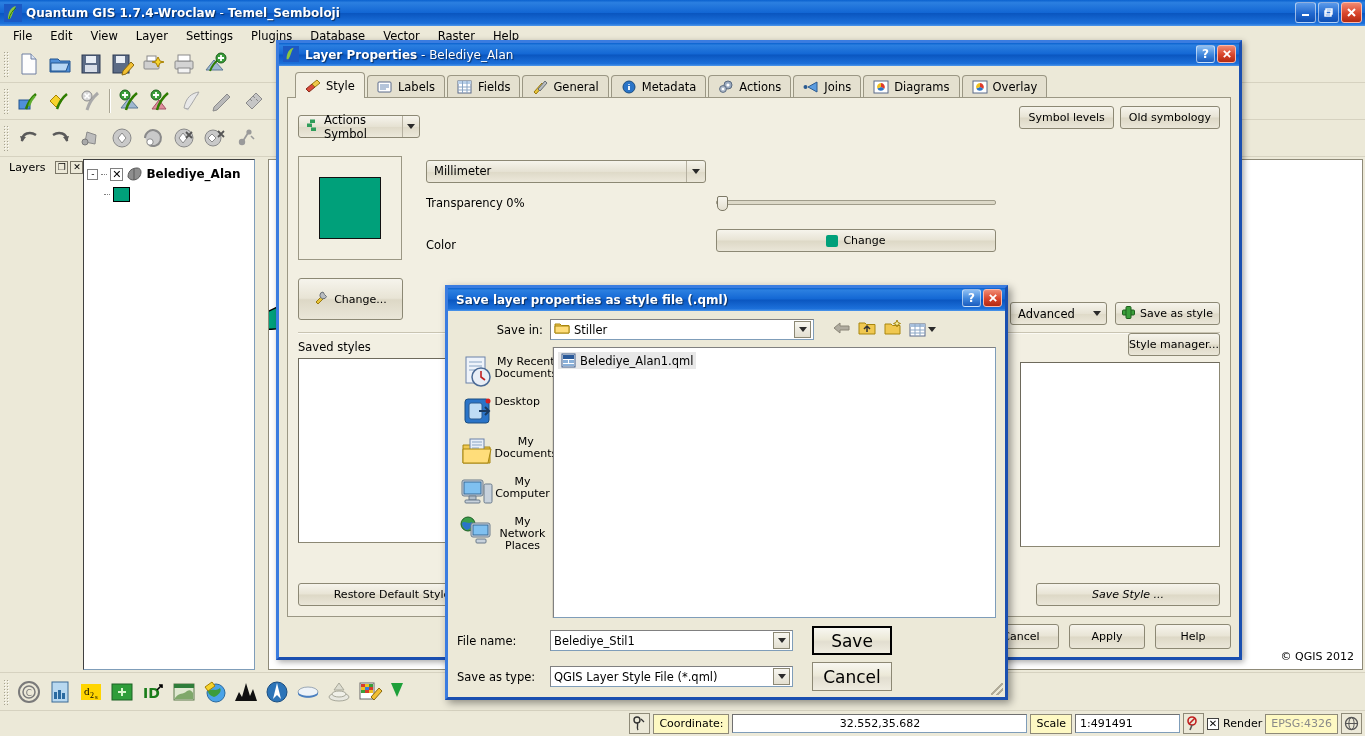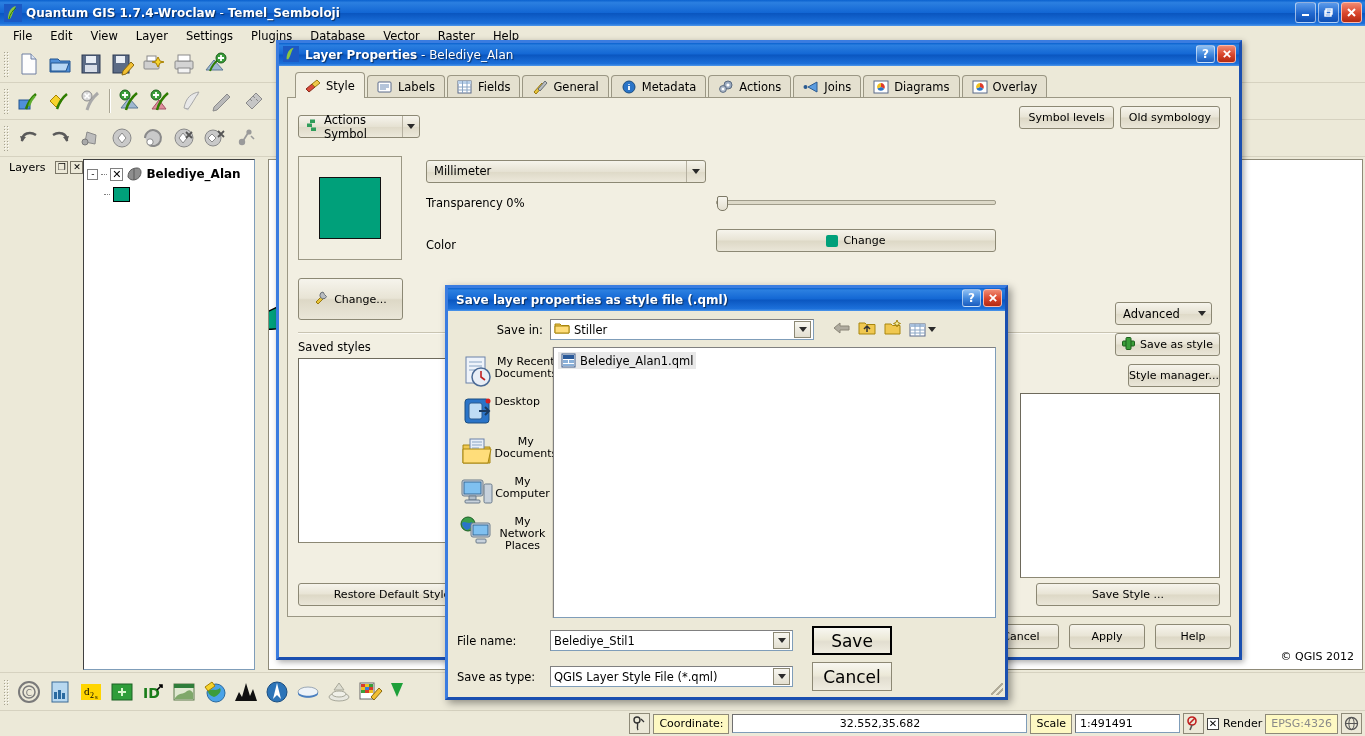--- a/index.html
+++ b/index.html
@@ -766,21 +766,21 @@
 
         <hr class="hr" style="margin-top:12px">
 
         <div style="display:flex; gap:0; margin-top:4px;">
           <span class="row-lbl">Saved styles</span>
         </div>
         <div style="display:flex; gap:10px; margin-top:4px; align-items:flex-start;">
           <div class="listbox" style="width:255px; height:185px;"></div>
           <div style="flex:1;"></div>
           <div style="width:200px; display:flex; flex-direction:column; align-items:flex-end;">
-            <div style="display:flex; gap:8px; margin-bottom:8px; margin-top:-56px;flex-direction:column;">
+            <div style="display:flex; gap:8px; margin-bottom:8px; margin-top:-56px;">
               <div class="combo" style="width:97px;">
                 <span>Advanced</span>
                 <span class="arrowbox" style="border-left:none;">
                     <span class="arr-down"></span>
                   </span>
               </div>
               <div class="btn" style="width:105px;">
                 <span>
                   <svg width="13" height="13" viewBox="0 0 13 13">
                       <rect x="0.5" y="4" width="12" height="5" fill="#3a9e3a" stroke="#1d5f1d" rx="1"></rect>
@@ -791,21 +791,21 @@
                 <span>Save as style</span>
               </div>
             </div>
             <div class="btn" style="width:92px; margin-bottom:6px;">Style manager...</div>
             <div class="listbox" style="width:200px; height:185px;"></div>
           </div>
         </div>
 
         <div style="display:flex; justify-content:space-between; align-items:center; position:absolute; left:10px; right:10px; bottom:10px;">
           <div class="btn" style="width:188px;">Restore Default Style</div>
-          <div class="btn" style="width:184px;">Save Style ...</div>
+          <div class="btn" style="width:184px;font-style:italic;">Save Style ...</div>
         </div>
       </div>
 
       <div style="display:flex; justify-content:flex-end; gap:10px; padding-top:7px;">
         <div class="btn" style="width:76px; height:25px;">OK</div>
         <div class="btn" style="width:76px; height:25px;">Cancel</div>
         <div class="btn" style="width:76px; height:25px;">Apply</div>
         <div class="btn" style="width:76px; height:25px;">Help</div>
       </div>
     </div>

